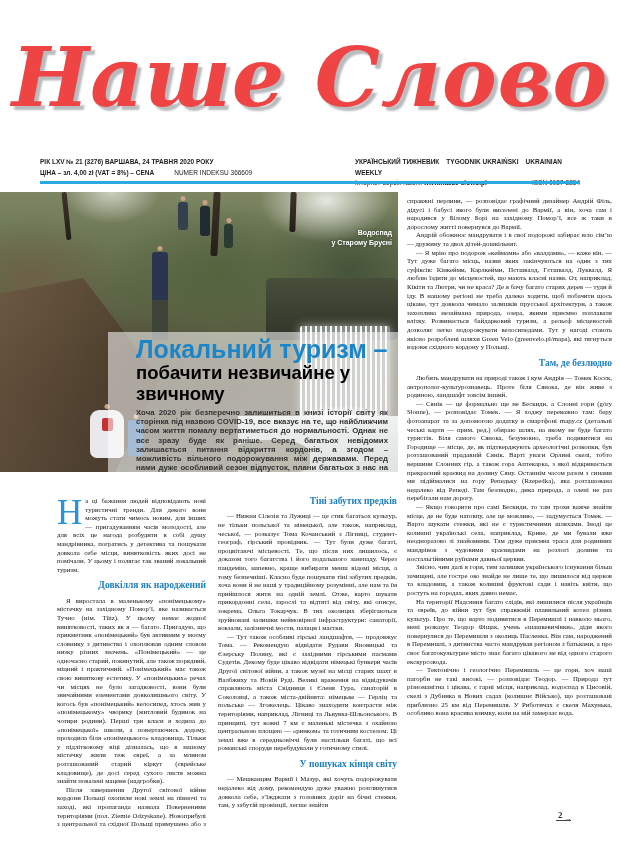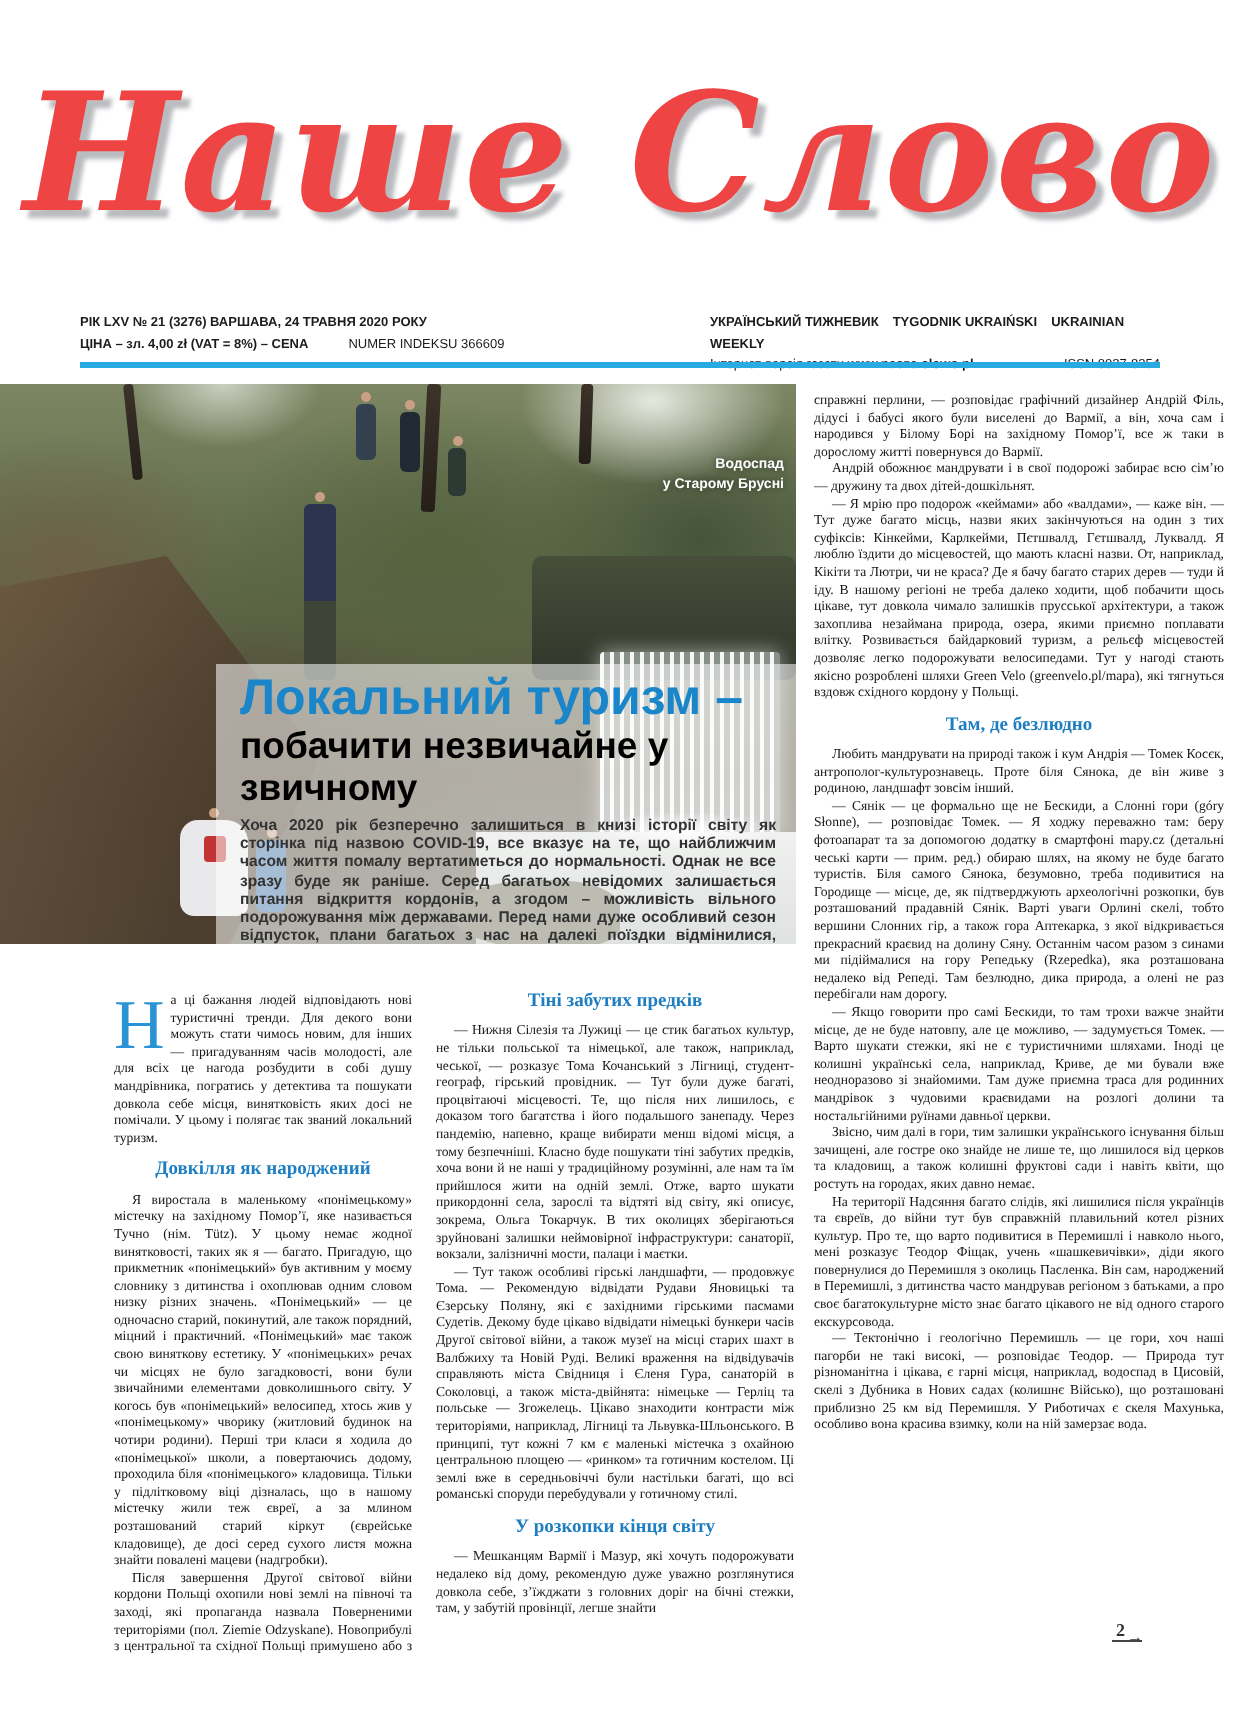--- a/index.html
+++ b/index.html
@@ -98,21 +98,21 @@
   .woman .red { position: absolute; left: 12px; top: 8px; width: 11px; height: 13px; background: #c23434; border-radius: 2px; }
   .child { left: 128px; top: 228px; width: 15px; height: 36px; background: #3b6ea5; }
   .hero-caption {
     position: absolute; top: 36px; right: 6px; text-align: right;
     font-family: "Liberation Sans", sans-serif; font-size: 7px; font-weight: bold;
     color: #ffffff; line-height: 1.4; text-shadow: 0 0 3px rgba(0,0,0,0.45);
   }
   .hero-caption span { display: block; }
   .hero-box {
     position: absolute; left: 108px; right: 0; top: 140px; bottom: 0;
-    background: rgba(255,255,255,0.55); padding: 4px 10px 2px 12px;
+    background: rgba(255,255,255,0.55); padding: 4px 10px 2px 28px;
   }
   .hl1 {
     font-family: "Liberation Sans", sans-serif; font-weight: bold;
     font-size: 25px; line-height: 1.05; color: #1a85c8;
   }
   .hl2 {
     font-family: "Liberation Sans", sans-serif; font-weight: bold;
     font-size: 18.5px; line-height: 1.1; color: #000000; margin-top: 1px;
   }
   .lead {
@@ -125,21 +125,21 @@
     position: absolute; font-size: 6.8px; line-height: 8.6px;
     text-align: justify; color: #161616; overflow: hidden;
   }
   .col1 { left: 57px;  top: 497px; width: 149px; height: 332px; }
   .col2 { left: 218px; top: 495px; width: 179px; height: 356px; }
   .col3 { left: 407px; top: 197px; width: 205px; height: 618px; }
   .p { margin: 0; }
   .indent { text-indent: 9px; }
   .subhead {
     font-size: 9.5px; font-weight: bold; color: #1d7ec2;
-    text-align: center; margin: 6px 0 5px; line-height: 1.2;
+    text-align: right; margin: 6px 0 5px; line-height: 1.2;
   }
   .subhead.first { margin-top: 1px; }
   .dropcap {
     float: left; font-size: 35px; line-height: 27px;
     padding: 2px 3px 0 0; color: #2a93d5;
   }
   
   .page-marker {
     position: absolute; left: 556px; top: 810px;
     font-size: 9px; font-weight: bold; color: #333;
@@ -212,21 +212,21 @@
     <p class="p"><span class="dropcap">Н</span><span>а ці бажання людей відповідають нові туристичні тренди. Для декого вони можуть стати чимось новим, для інших — пригадуванням часів молодості, але для всіх це нагода розбудити в собі душу мандрівника, погратись у детектива та пошукати довкола себе місця, винятковість яких досі не помічали. У цьому і полягає так званий локальний туризм.</span></p>
     <h3 class="subhead">Довкілля як народжений</h3>
     <p class="p indent">Я виростала в маленькому «понімецькому» містечку на західному Помор’ї, яке називається Тучно (нім. Tütz). У цьому немає жодної винятковості, таких як я — багато. Пригадую, що прикметник «понімецький» був активним у моєму словнику з дитинства і охоплював одним словом низку різних значень. «Понімецький» — це одночасно старий, покинутий, але також порядний, міцний і практичний. «Понімецький» має також свою виняткову естетику. У «понімецьких» речах чи місцях не було загадковості, вони були звичайними елементами довколишнього світу. У когось був «понімецький» велосипед, хтось жив у «понімецькому» чворику (житловий будинок на чотири родини). Перші три класи я ходила до «понімецької» школи, а повертаючись додому, проходила біля «понімецького» кладовища. Тільки у підлітковому віці дізналась, що в нашому містечку жили теж євреї, а за млином розташований старий кіркут (єврейське кладовище), де досі серед сухого листя можна знайти повалені мацеви (надгробки).</p>
     <p class="p indent">Після завершення Другої світової війни кордони Польщі охопили нові землі на півночі та заході, які пропаганда назвала Поверненими територіями (пол. Ziemie Odzyskane). Новоприбулі з центральної та східної Польщі примушено або з власної волі затирали сліди життя колишніх мешканців, тому зараз можна знайти німецькі пам’ятки на Помор’ї, Нижній Сілезії, Вармії та Мазурах, що добре збереглись. Однак саме тому, мабуть, варто їх пошукати.</p>
   </section>
 
   <section class="col col2">
     <h3 class="subhead first">Тіні забутих предків</h3>
     <p class="p indent">— Нижня Сілезія та Лужиці — це стик багатьох культур, не тільки польської та німецької, але також, наприклад, чеської, — розказує Тома Кочанський з Лігниці, студент-географ, гірський провідник. — Тут були дуже багаті, процвітаючі місцевості. Те, що після них лишилось, є доказом того багатства і його подальшого занепаду. Через пандемію, напевно, краще вибирати менш відомі місця, а тому безпечніші. Класно буде пошукати тіні забутих предків, хоча вони й не наші у традиційному розумінні, але нам та їм прийшлося жити на одній землі. Отже, варто шукати прикордонні села, зарослі та відтяті від світу, які описує, зокрема, Ольга Токарчук. В тих околицях зберігаються зруйновані залишки неймовірної інфраструктури: санаторії, вокзали, залізничні мости, палаци і маєтки.</p>
     <p class="p indent">— Тут також особливі гірські ландшафти, — продовжує Тома. — Рекомендую відвідати Рудави Яновицькі та Єзерську Поляну, які є західними гірськими пасмами Судетів. Декому буде цікаво відвідати німецькі бункери часів Другої світової війни, а також музеї на місці старих шахт в Валбжиху та Новій Руді. Великі враження на відвідувачів справляють міста Свідниця і Єленя Гура, санаторій в Соколовці, а також міста-двійнята: німецьке — Герліц та польське — Згожелець. Цікаво знаходити контрасти між територіями, наприклад, Лігниці та Львувка-Шльонського. В принципі, тут кожні 7 км є маленькі містечка з охайною центральною площею — «ринком» та готичним костелом. Ці землі вже в середньовіччі були настільки багаті, що всі романські споруди перебудували у готичному стилі.</p>
-    <h3 class="subhead">У розкопки кінця світу</h3>
+    <h3 class="subhead">У пошуках кінця світу</h3>
     <p class="p indent">— Мешканцям Вармії і Мазур, які хочуть подорожувати недалеко від дому, рекомендую дуже уважно розглянутися довкола себе, з’їжджати з головних доріг на бічні стежки, там, у забутій провінції, легше знайти</p>
   </section>
 
   <section class="col col3">
     <p class="p">справжні перлини, — розповідає графічний дизайнер Андрій Філь, дідусі і бабусі якого були виселені до Вармії, а він, хоча сам і народився у Білому Борі на західному Помор’ї, все ж таки в дорослому житті повернувся до Вармії.</p>
     <p class="p indent">Андрій обожнює мандрувати і в свої подорожі забирає всю сім’ю — дружину та двох дітей-дошкільнят.</p>
     <p class="p indent">— Я мрію про подорож «кеймами» або «валдами», — каже він. — Тут дуже багато місць, назви яких закінчуються на один з тих суфіксів: Кінкейми, Карлкейми, Пєтшвалд, Гєтшвалд, Луквалд. Я люблю їздити до місцевостей, що мають класні назви. От, наприклад, Кікіти та Лютри, чи не краса? Де я бачу багато старих дерев — туди й іду. В нашому регіоні не треба далеко ходити, щоб побачити щось цікаве, тут довкола чимало залишків прусської архітектури, а також захоплива незаймана природа, озера, якими приємно поплавати влітку. Розвивається байдарковий туризм, а рельєф місцевостей дозволяє легко подорожувати велосипедами. Тут у нагоді стають якісно розроблені шляхи Green Velo (greenvelo.pl/mapa), які тягнуться вздовж східного кордону у Польщі.</p>
     <h3 class="subhead">Там, де безлюдно</h3>
     <p class="p indent">Любить мандрувати на природі також і кум Андрія — Томек Косєк, антрополог-культурознавець. Проте біля Сянока, де він живе з родиною, ландшафт зовсім інший.</p>
     <p class="p indent">— Сянік — це формально ще не Бескиди, а Слонні гори (góry Słonne), — розповідає Томек. — Я ходжу переважно там: беру фотоапарат та за допомогою додатку в смартфоні mapy.cz (детальні чеські карти — прим. ред.) обираю шлях, на якому не буде багато туристів. Біля самого Сянока, безумовно, треба подивитися на Городище — місце, де, як підтверджують археологічні розкопки, був розташований прадавній Сянік. Варті уваги Орлині скелі, тобто вершини Слонних гір, а також гора Аптекарка, з якої відкривається прекрасний краєвид на долину Сяну. Останнім часом разом з синами ми підіймалися на гору Репедьку (Rzepedka), яка розташована недалеко від Репеді. Там безлюдно, дика природа, а олені не раз перебігали нам дорогу.</p>

